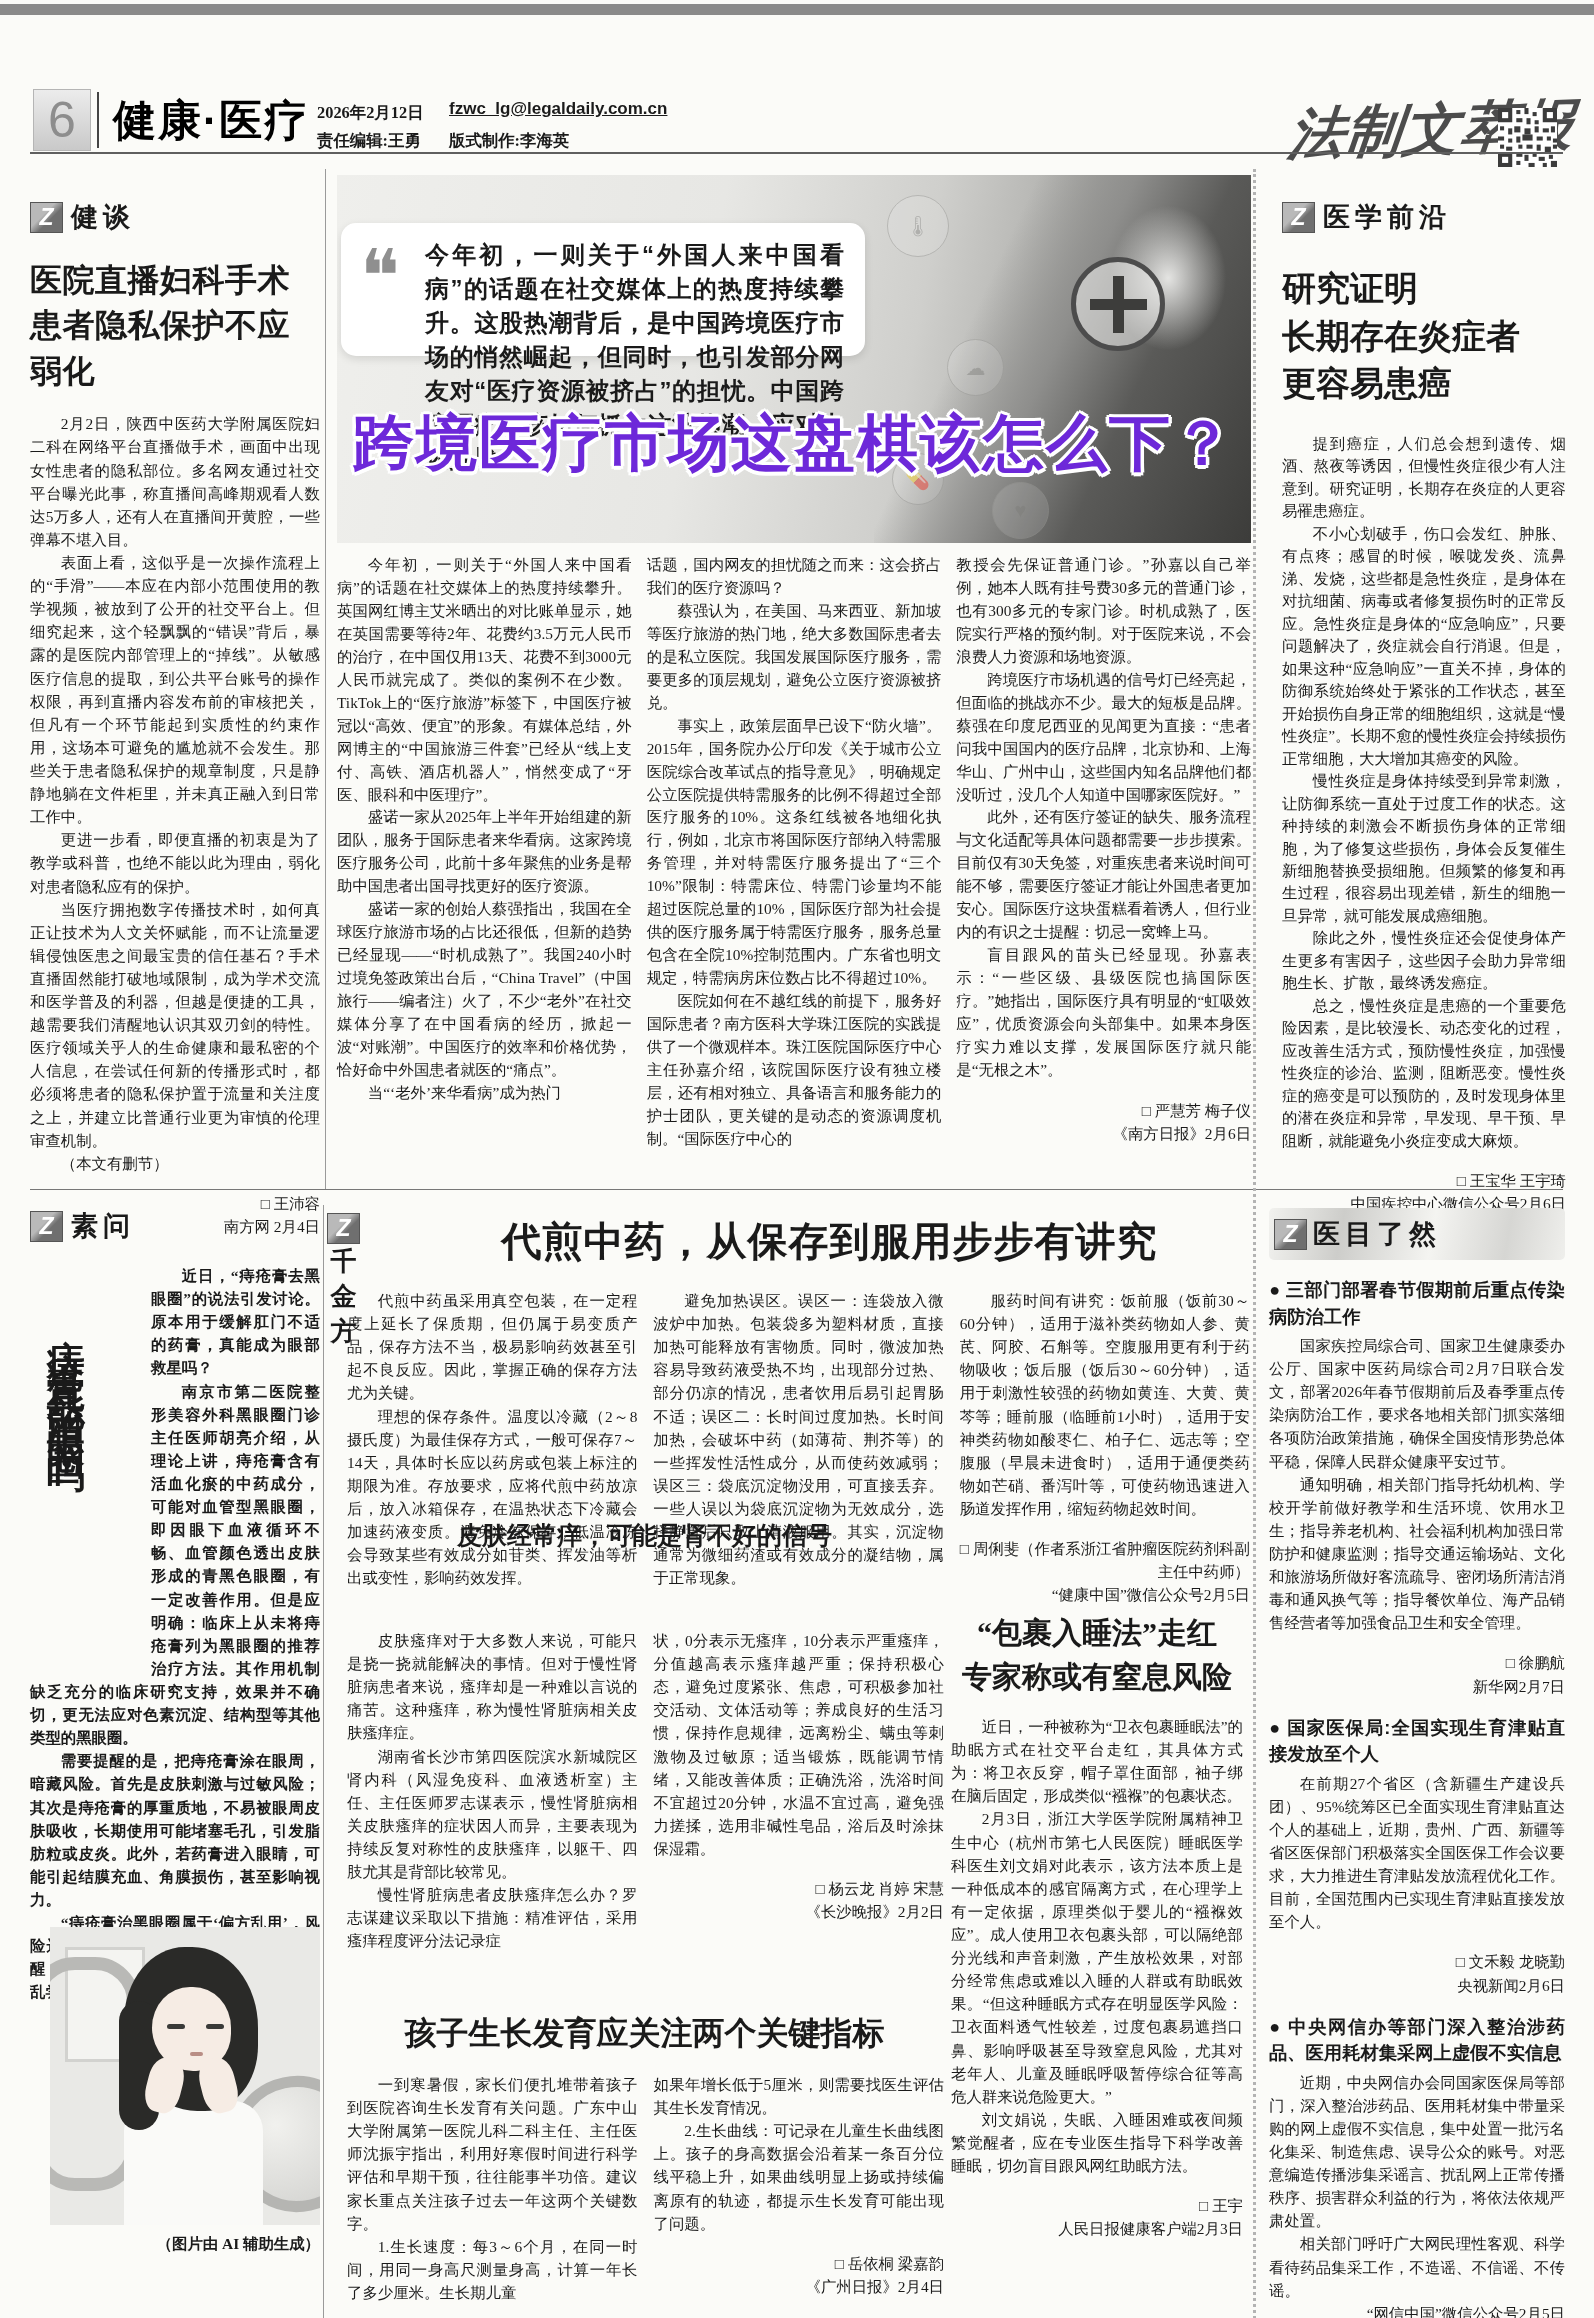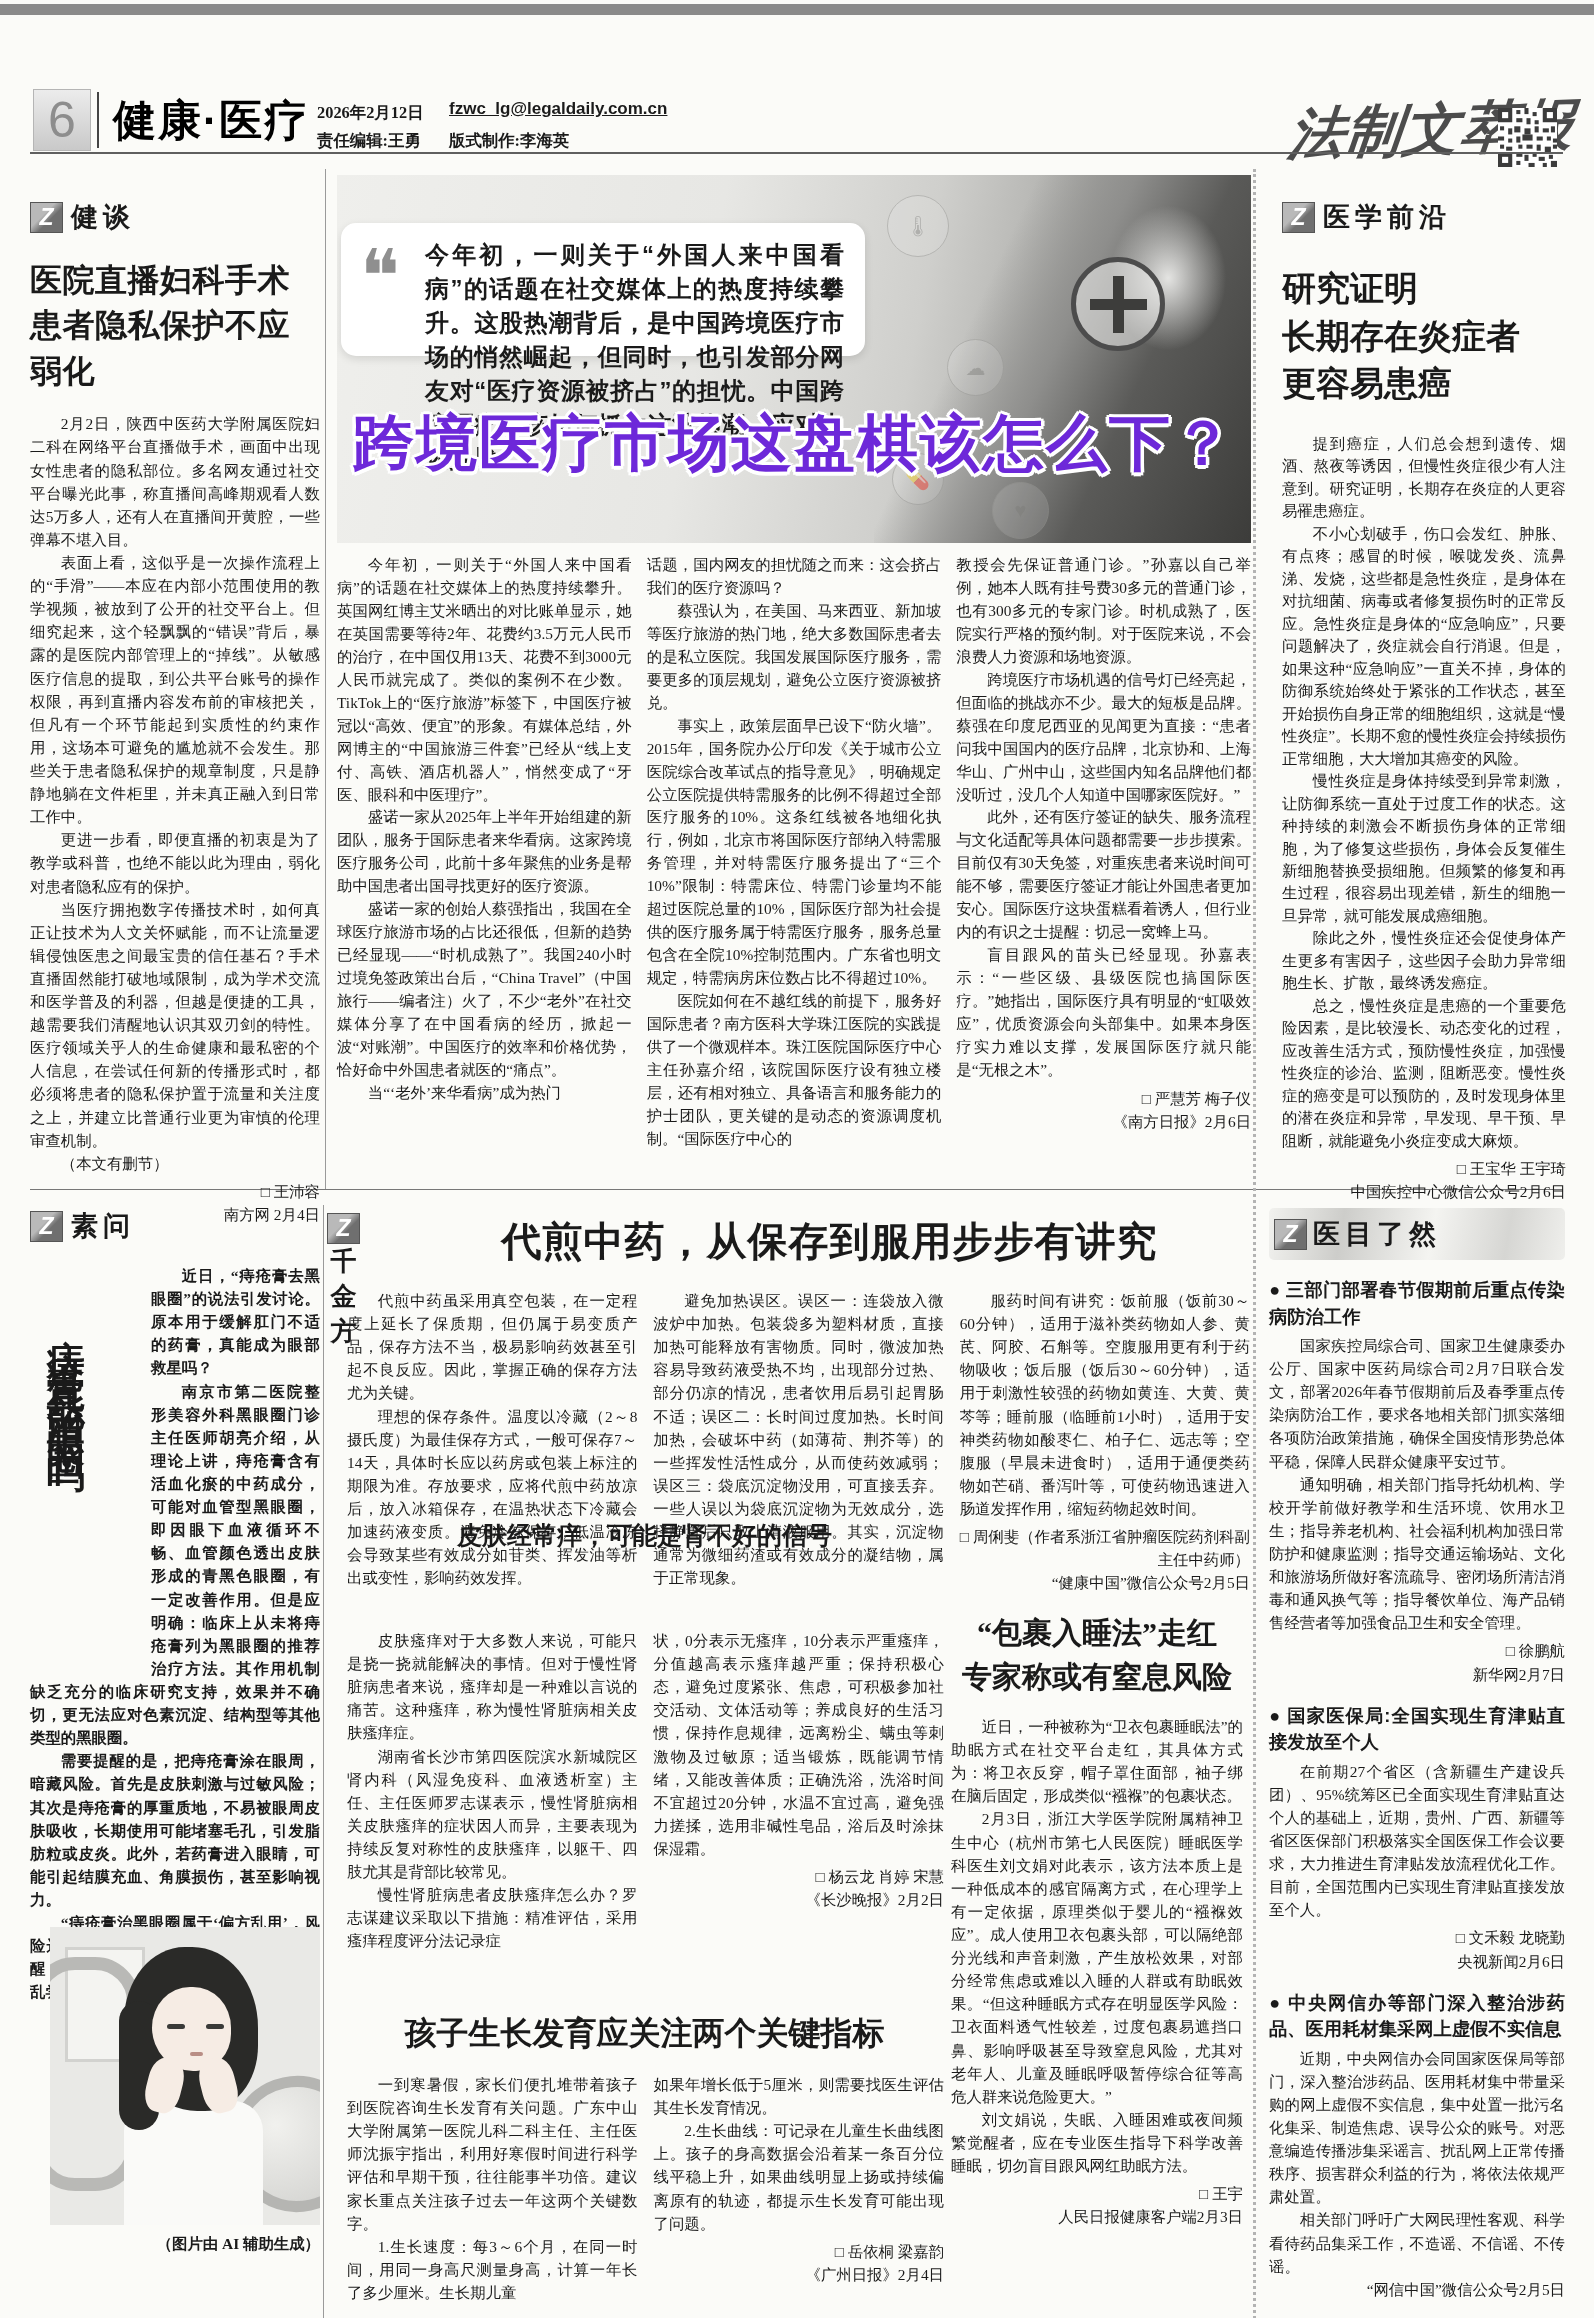--- a/index.html
+++ b/index.html
@@ -26,21 +26,21 @@
   .vline1{left:325px;top:169px;height:1020px;width:0;border-left:1px solid #9a9a9a;}
   .vline2{left:323px;top:1205px;height:1114px;width:0;border-left:1px solid #9a9a9a;}
   .vdots{left:1253px;top:169px;height:2150px;width:0;border-left:3.5px dotted #b3b3b3;}
   
   .zicon{display:inline-block;width:31px;height:29px;background:linear-gradient(135deg,#b9b9b9 40%,#6f6f6f 60%);
          border:1.5px solid #555;color:#fff;font-family:"Liberation Sans",sans-serif;font-weight:900;
          font-size:23px;line-height:28px;text-align:center;font-style:italic;vertical-align:middle;}
   .seclabel{display:inline-block;margin-left:6px;font-size:27px;font-weight:bold;letter-spacing:5px;vertical-align:middle;}
   .p{margin:0;text-indent:2em;text-align:justify;font-size:15.4px;line-height:1.5;}
   .cont{text-indent:0;}
-  .attr{margin-top:5px;text-align:right;font-size:15.4px;line-height:1.5;}
+  .attr{margin-top:17px;text-align:right;font-size:15.4px;line-height:1.5;}
   .src{text-align:right;font-size:15.4px;line-height:1.5;}
   .sans{font-family:"Liberation Sans","DejaVu Sans",sans-serif;}
   
   .jt{left:30px;top:199px;width:290px;}
   .jt h2{margin:23px 0 18px 0;font-size:32px;line-height:1.42;font-weight:900;letter-spacing:0.5px;}
   
   .strip{left:337px;top:175px;width:914px;height:368px;overflow:hidden;
          background:linear-gradient(100deg,#efefec 0%,#e7e7e4 40%,#cfcfcc 62%,#a9a9a6 78%,#8f8f8c 100%);}
   .photo{position:absolute;right:0;top:0;width:377px;height:100%;
          background:radial-gradient(closest-side at 78% 28%,#e4e4e2 0%,rgba(0,0,0,0) 70%),

